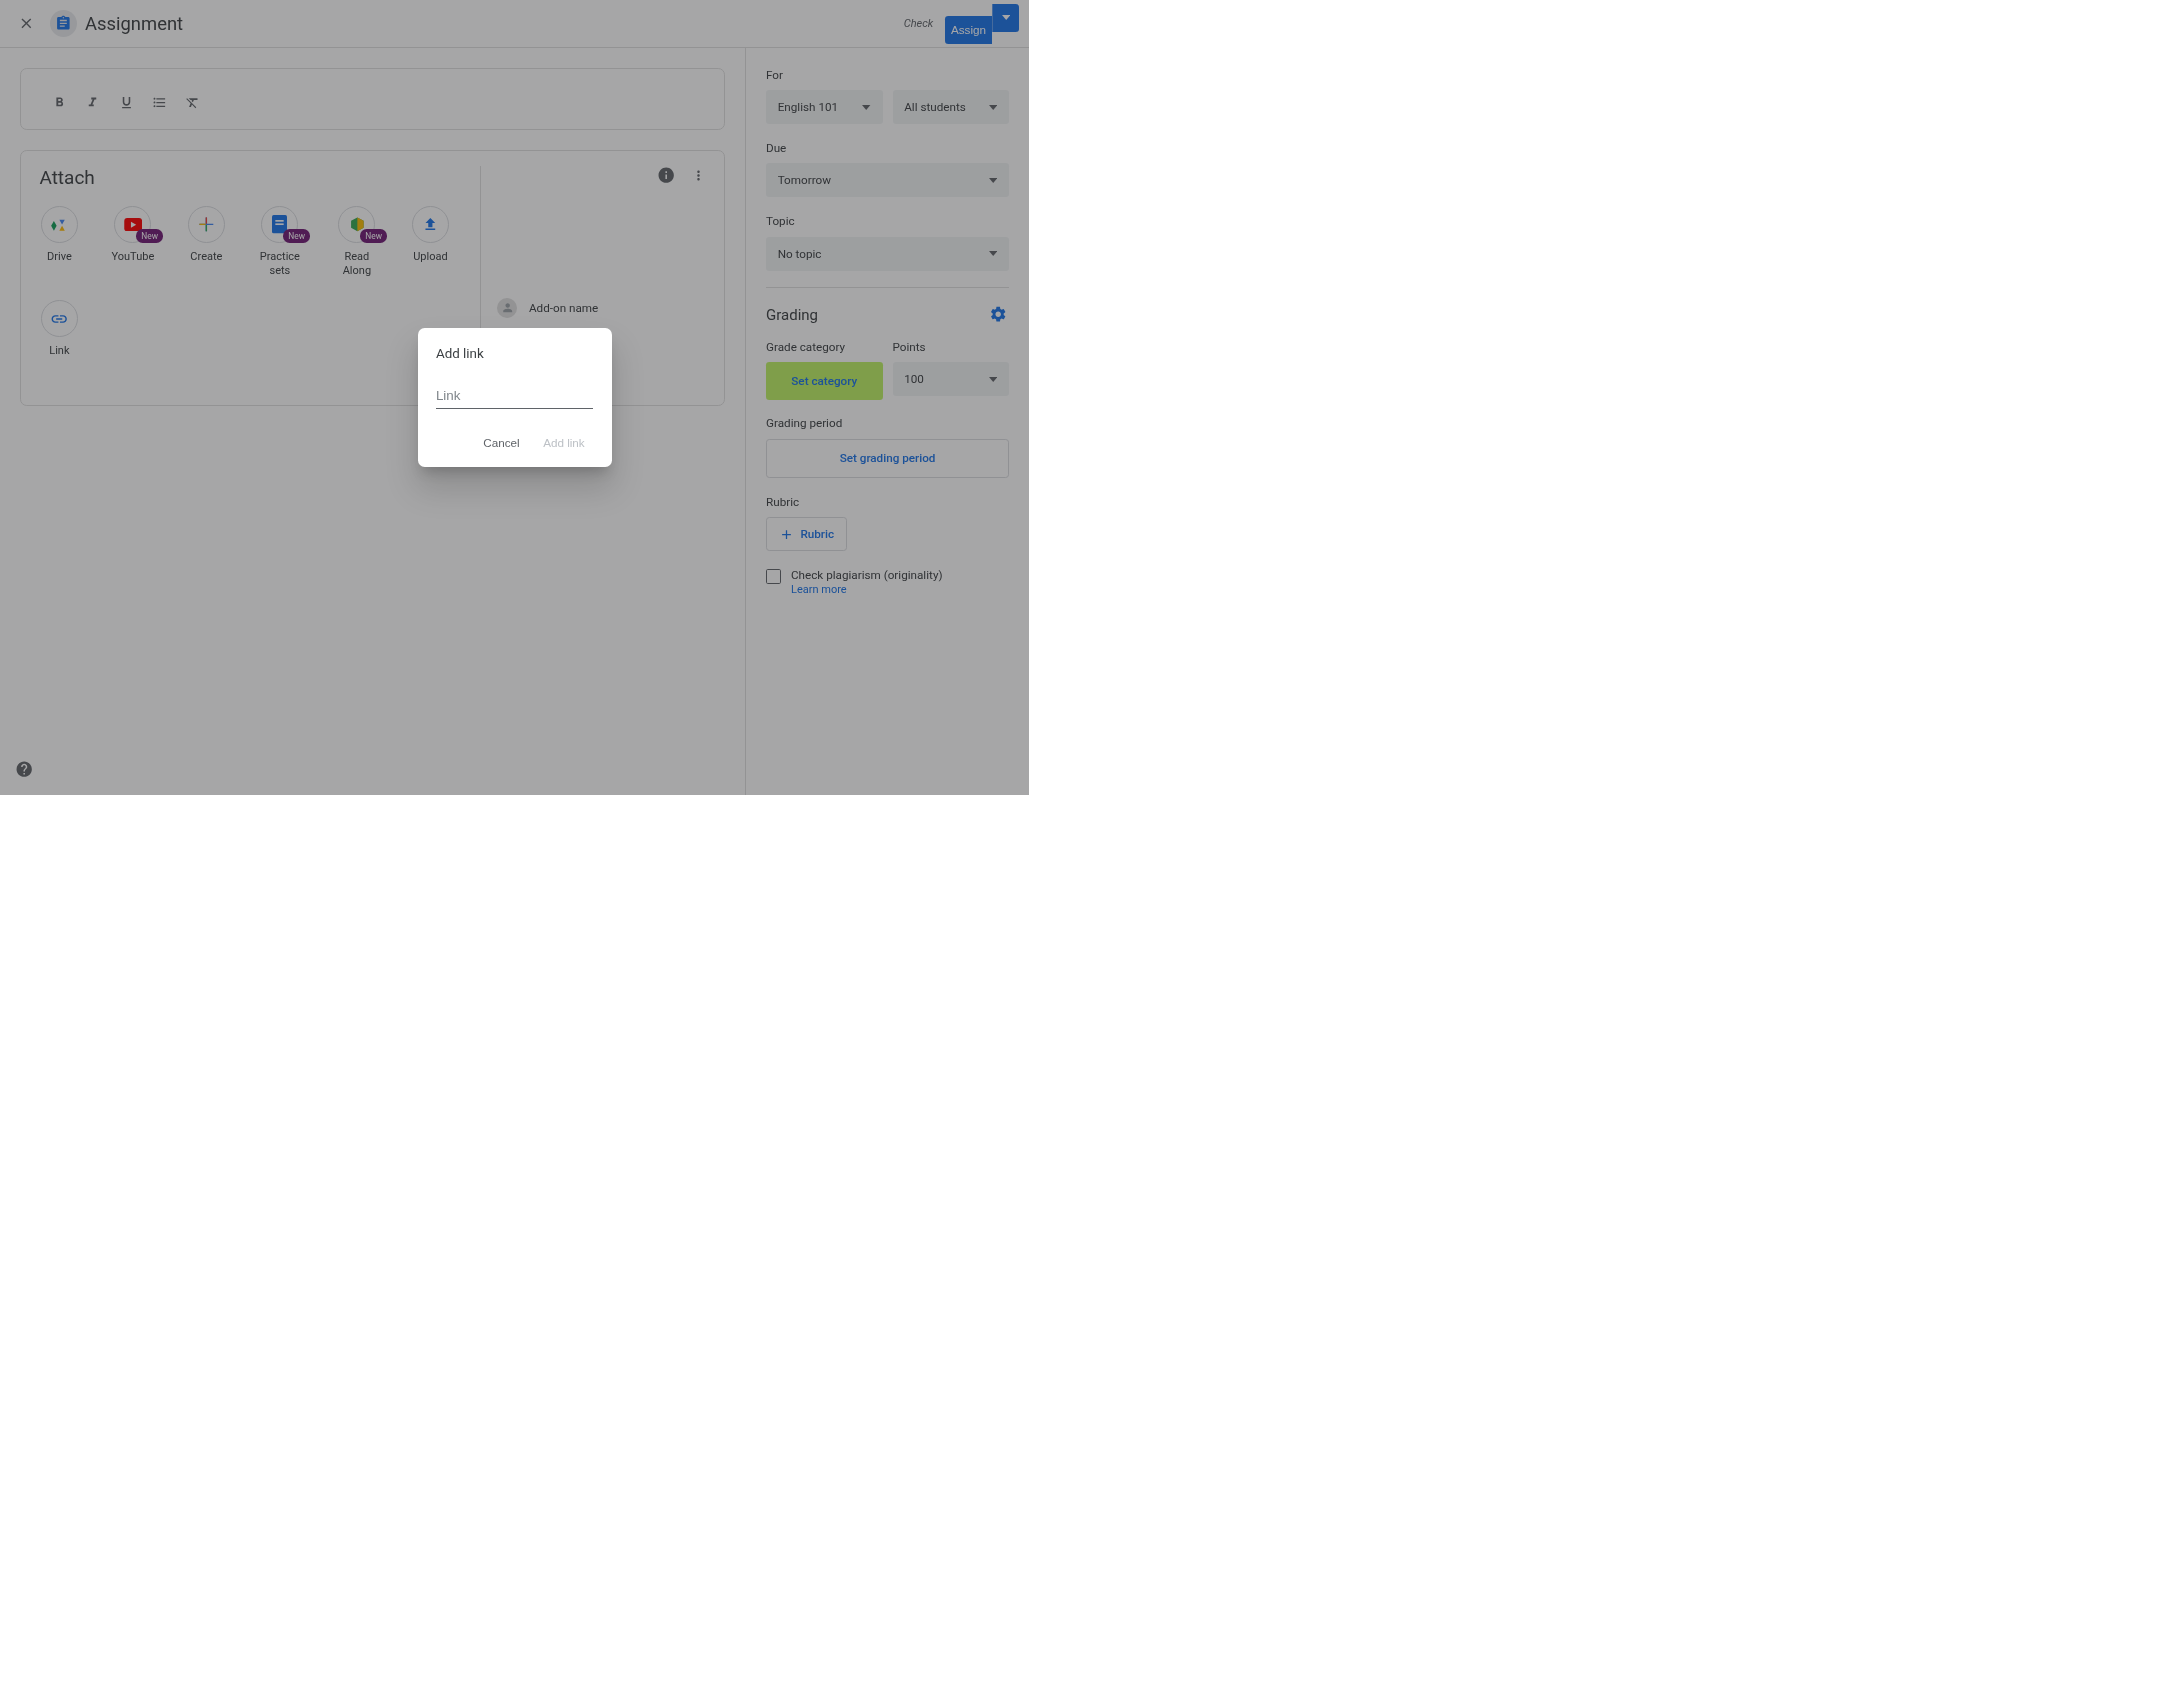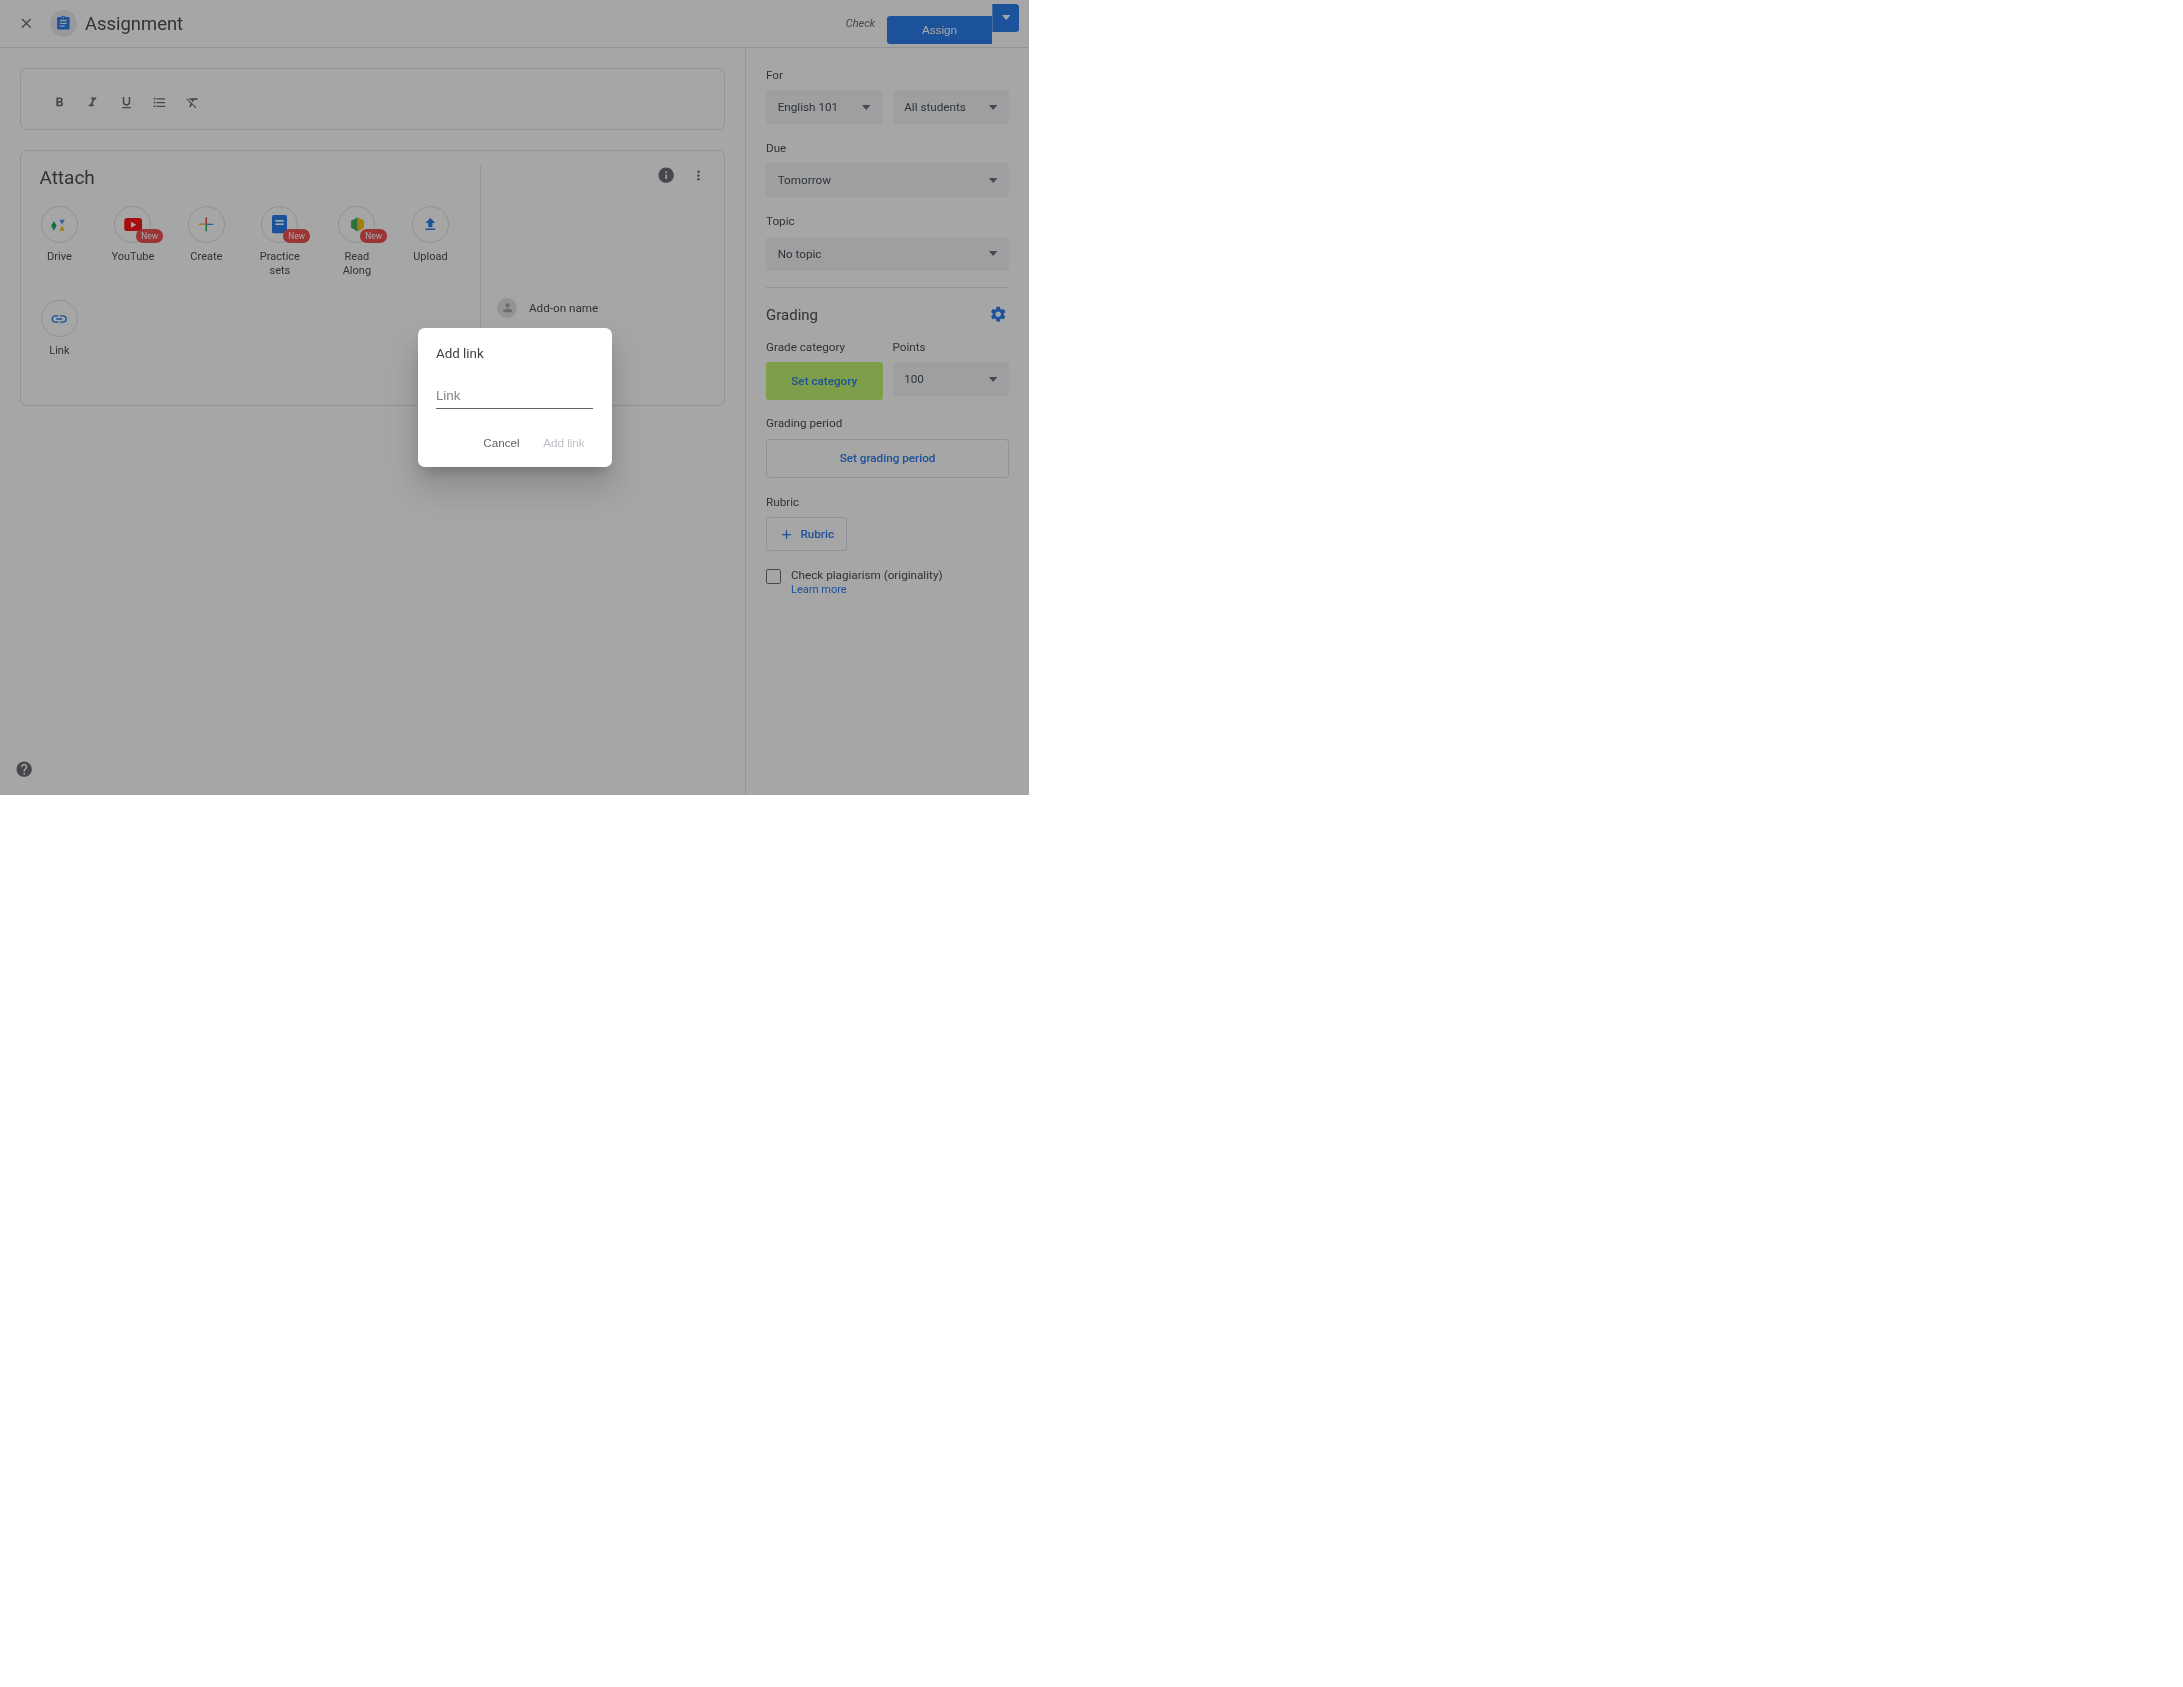--- a/index.html
+++ b/index.html
@@ -58,21 +58,21 @@
   margin-right: 11.7px;
 }
 .assign-btn-group {
   display: flex;
 }
 .assign-btn {
   background: #1a73e8;
   color: #fff;
   border: none;
   height: 28px;
-  padding: 0 35px;
+  padding: 0 6px;
   border-radius: 3.3px 0 0 3.3px;
   font-size: 11.7px;
   font-weight: 500;
   cursor: pointer;
   margin-top: 12px;
 }
 .assign-dropdown {
   background: #1a73e8;
   color: #fff;
   border: none;
@@ -194,21 +194,21 @@
   white-space: nowrap;
 }
 .attach-label.multi {
   white-space: normal;
   line-height: 1.3;
 }
 .new-badge {
   position: absolute;
   top: 23.4px;
   right: -6.7px;
-  background: #ef4444;
+  background: #701a75;
   color: #fff;
   font-size: 8.4px;
   padding: 1.7px 5px;
   border-radius: 6.7px;
 }
 .attach-right {
   border-left: 0.8px solid #e0e0e0;
   padding-left: 16.7px;
   width: 226px;
 }

